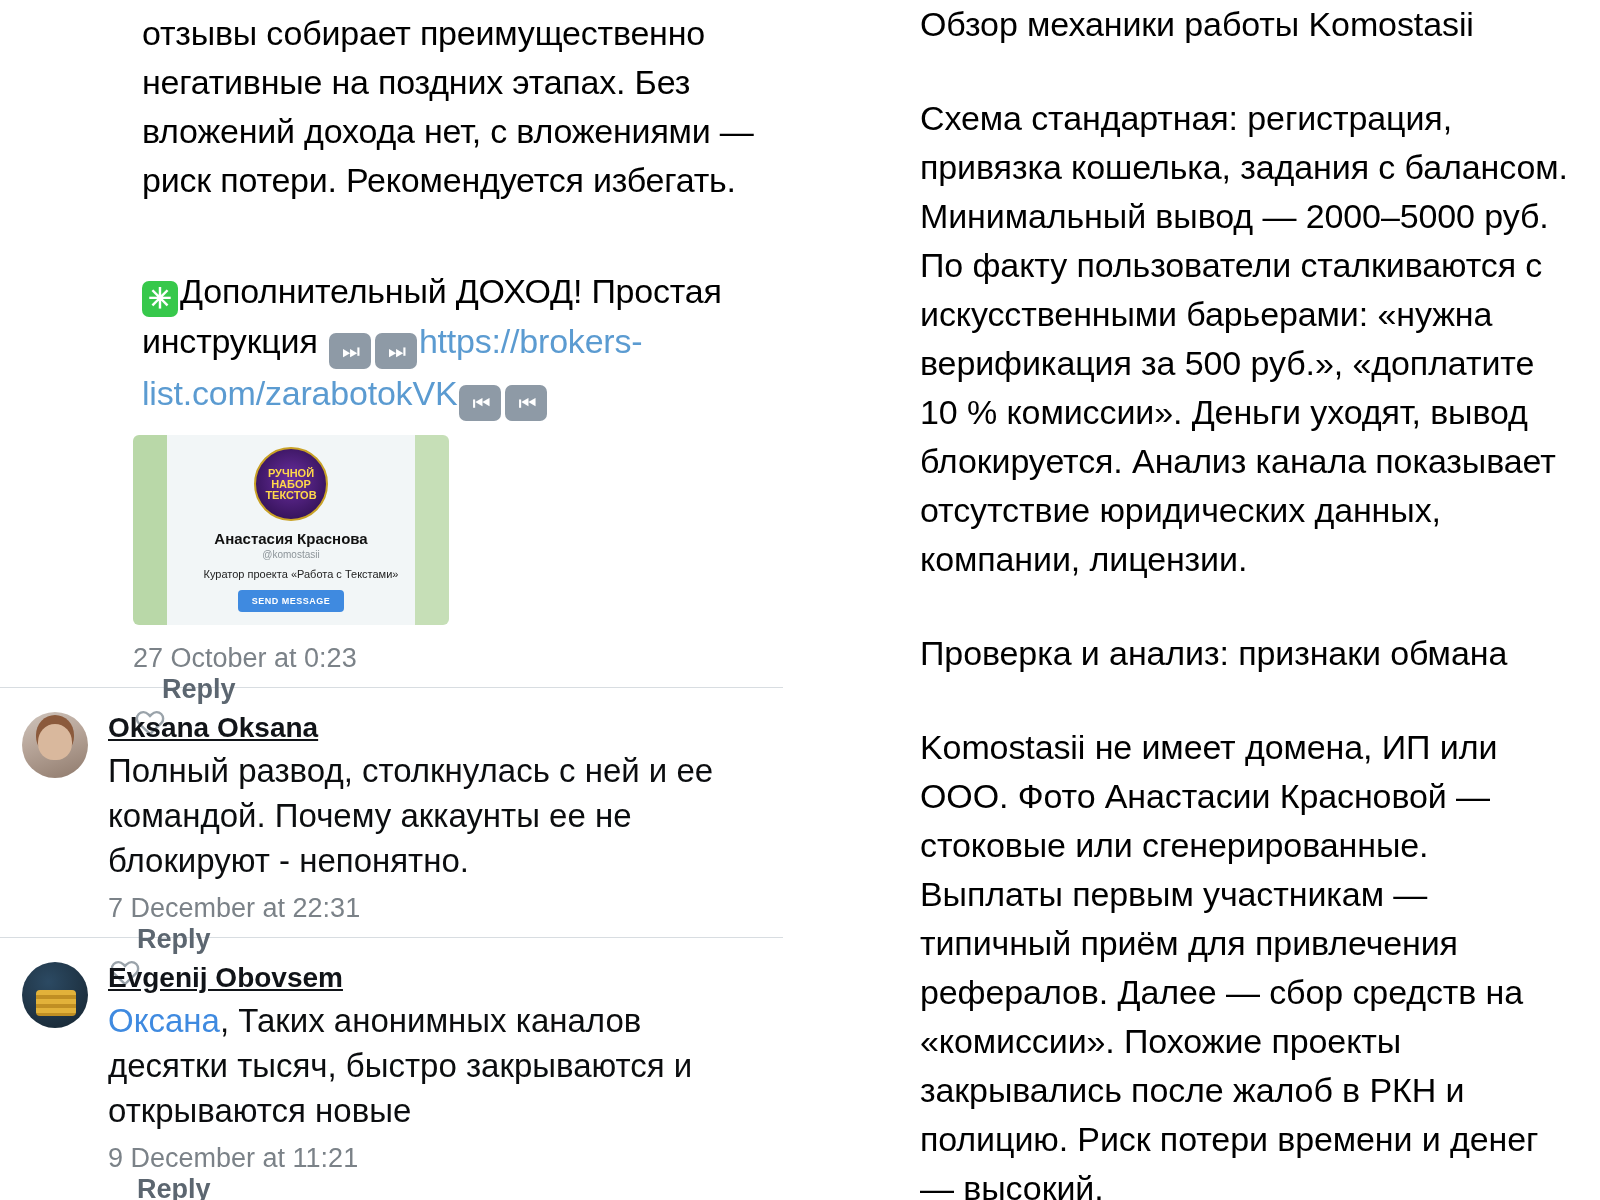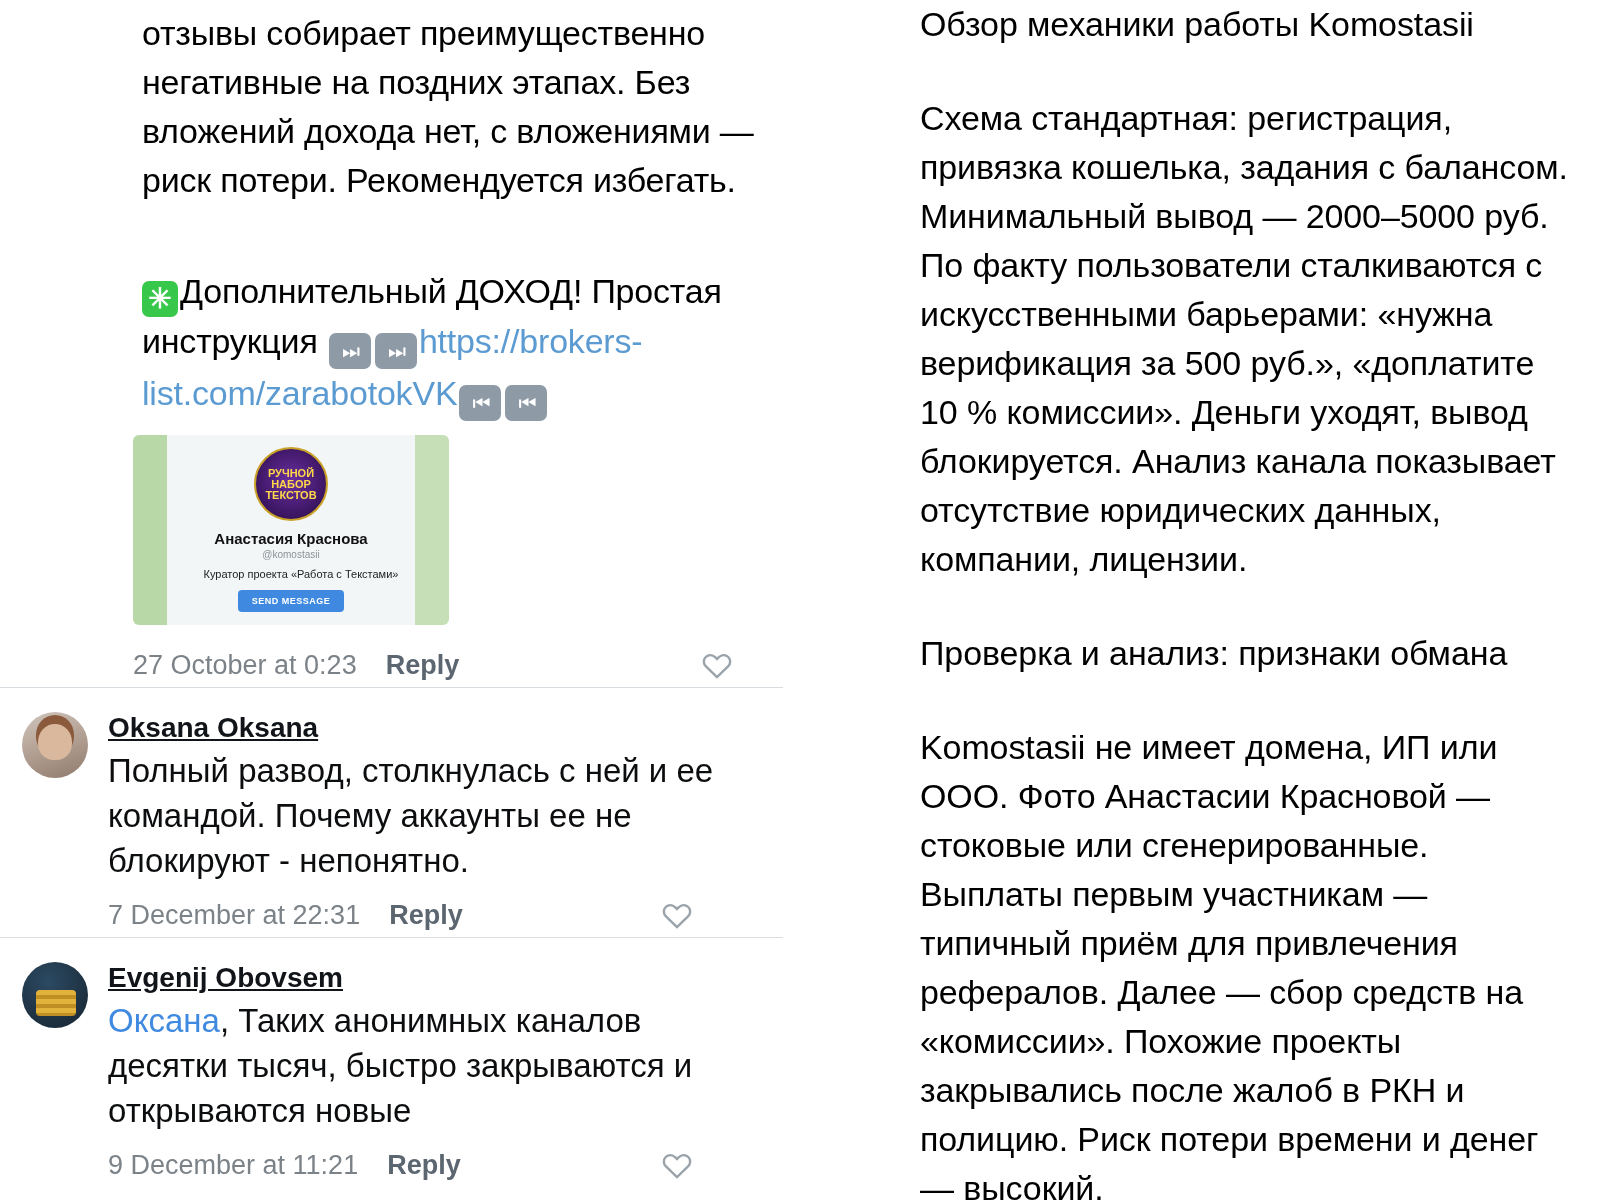--- a/index.html
+++ b/index.html
@@ -136,25 +136,26 @@
     font-size: 9px;
     font-weight: bold;
     letter-spacing: 0.5px;
     padding: 6px 14px;
     border-radius: 4px;
   }
 
   
   .meta-row {
     display: flex;
-    align-items: center;
+    align-items: flex-start;
     padding-left: 133px;
     padding-right: 40px;
     margin-top: 18px;
     height: 44px;
+    flex-direction: column;
   }
   .meta-date {
     font-size: 27px;
     color: #7b8288;
   }
   .meta-reply {
     font-size: 27px;
     color: #5c6670;
     font-weight: bold;
     margin-left: 29px;

